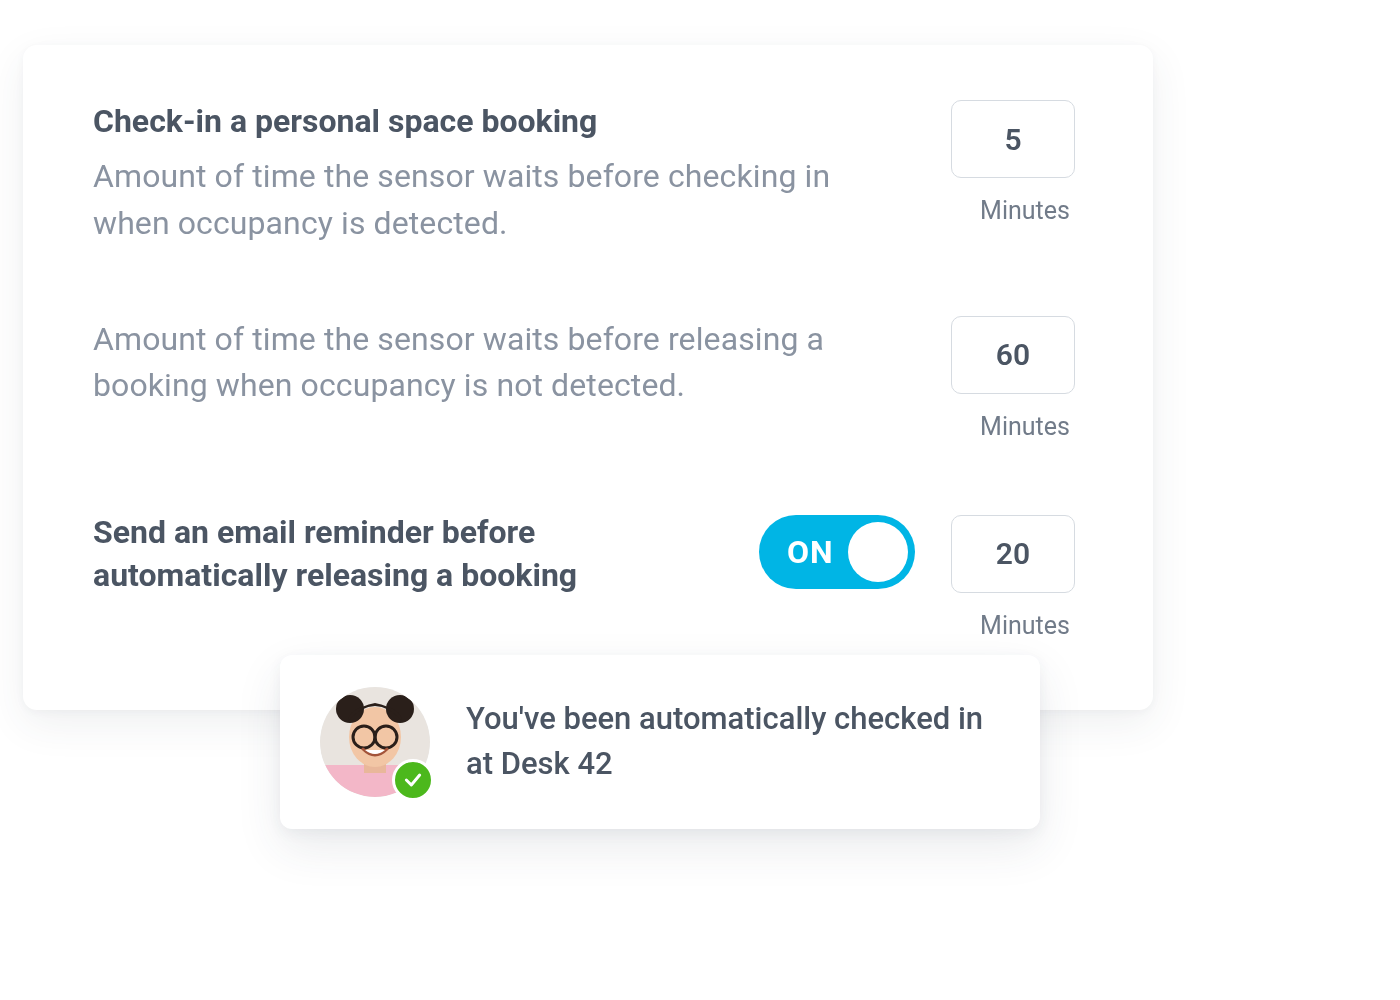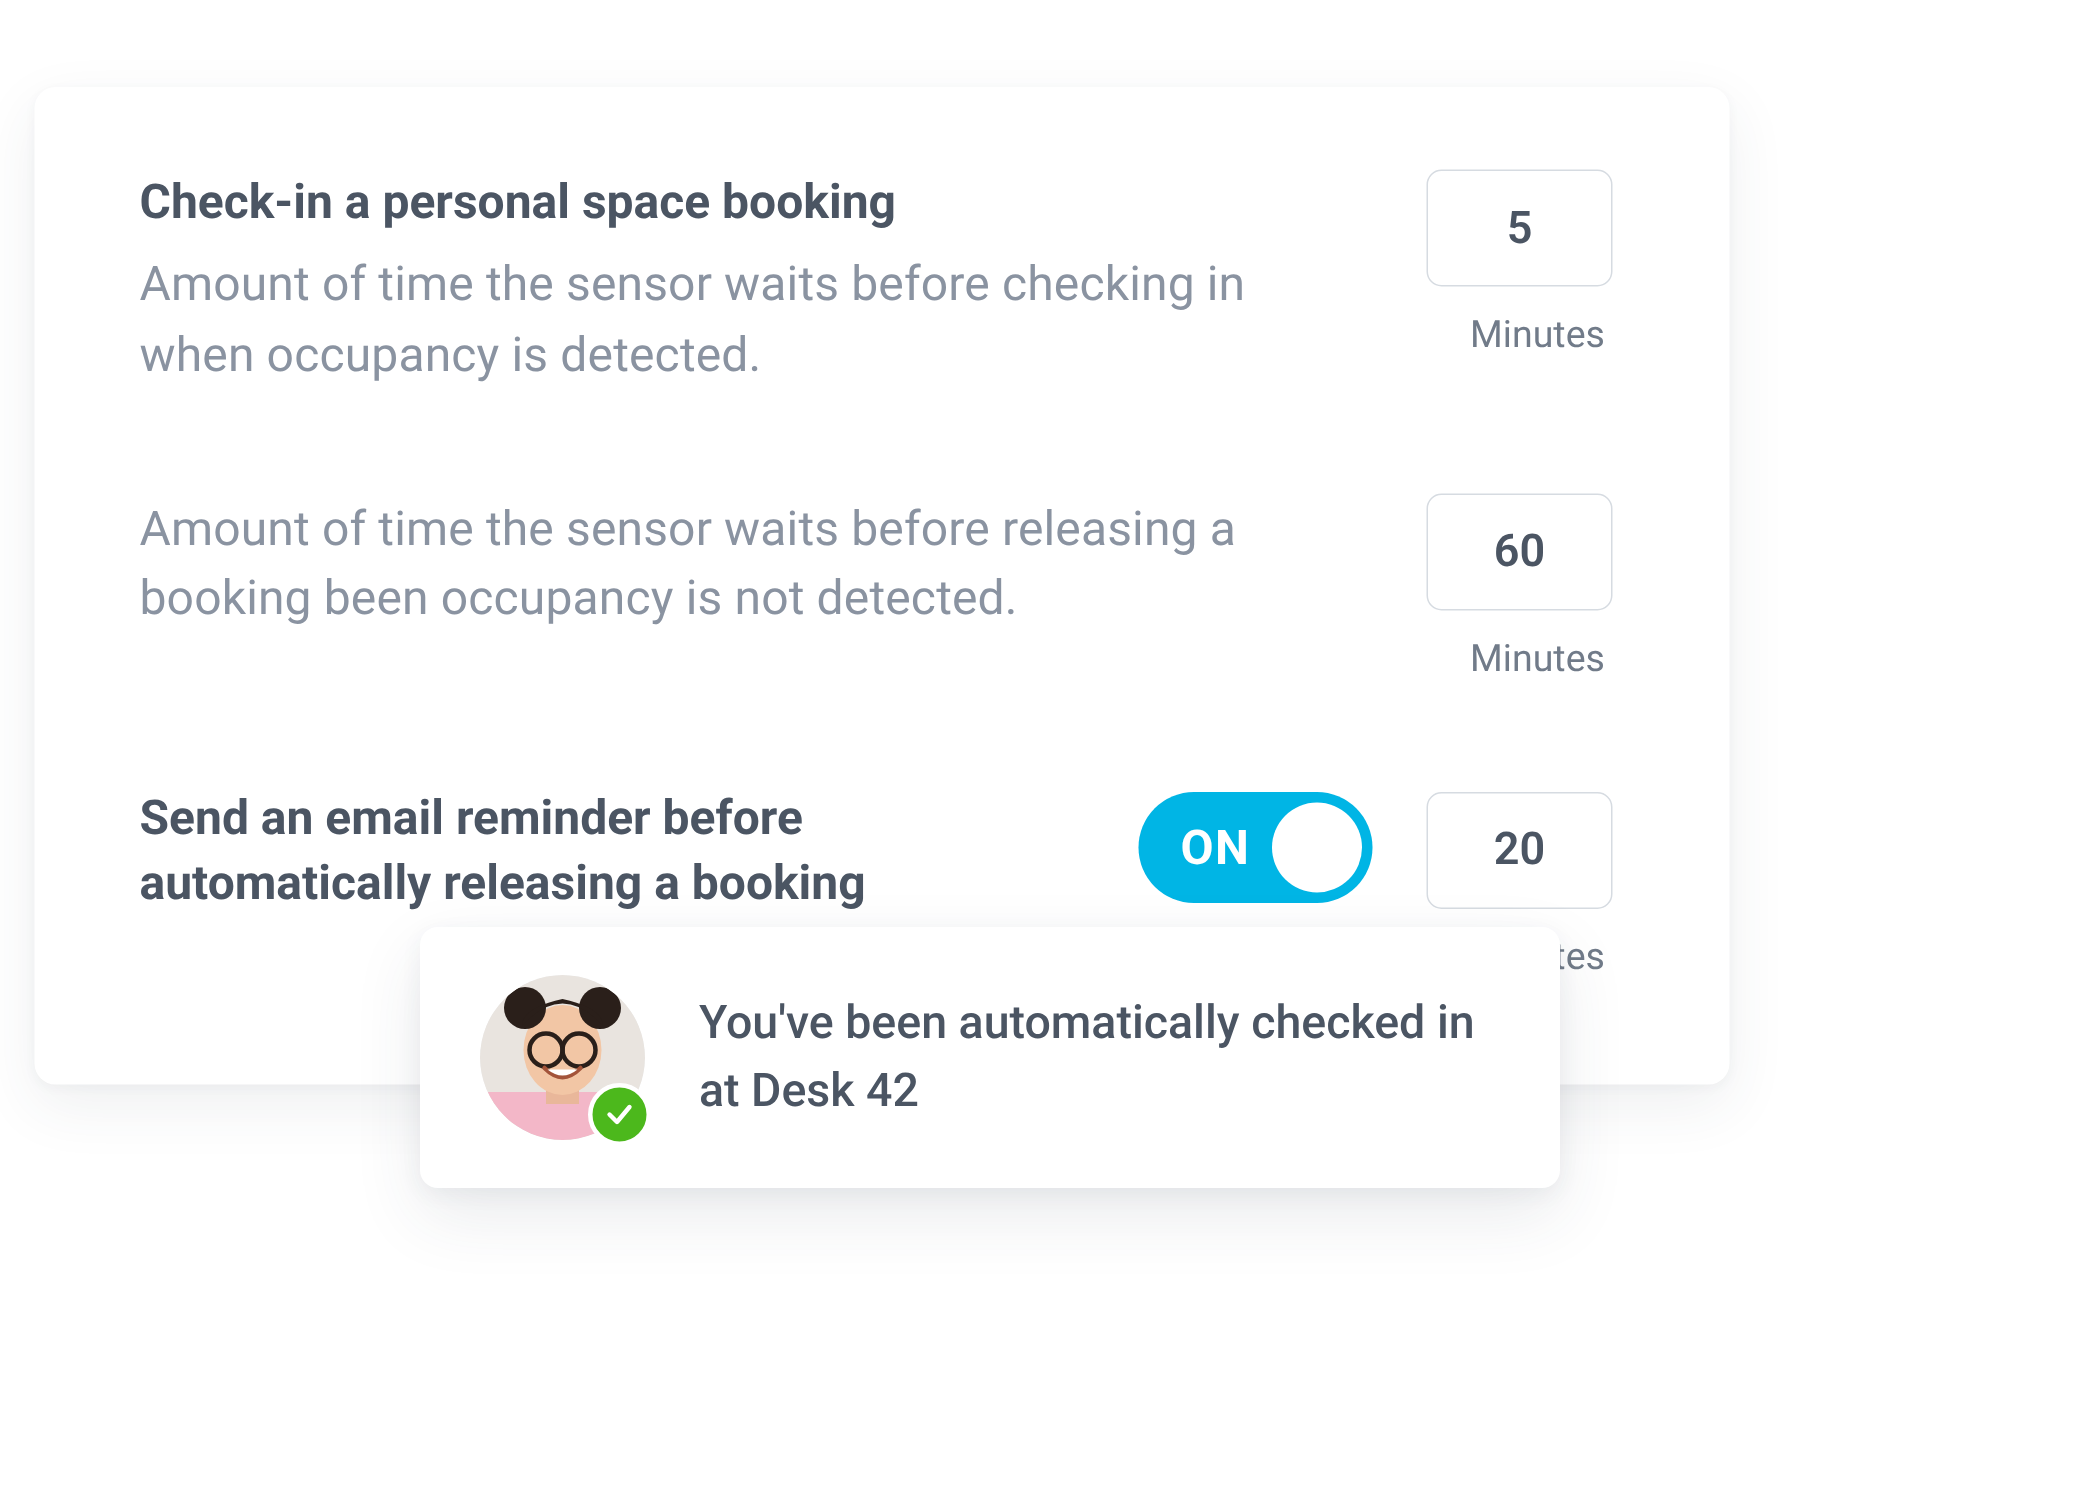--- a/index.html
+++ b/index.html
@@ -8,21 +8,21 @@
     padding: 0;
     width: 1400px;
     height: 1000px;
     background: #ffffff;
     font-family: -apple-system, BlinkMacSystemFont, "Segoe UI", Roboto, "Helvetica Neue", Arial, sans-serif;
   }
   .stage {
     position: relative;
     width: 1176px;
     height: 1000px;
-    padding-top: 58px;
+    padding-top: 45px;
   }
   .card {
     position: relative;
     width: 1130px;
     margin: 0 auto;
     background: #ffffff;
     border-radius: 14px;
     box-shadow: 0 14px 40px rgba(50,60,80,0.08), 0 2px 8px rgba(50,60,80,0.04);
     padding: 55px 70px 70px 70px;
   }
@@ -107,21 +107,21 @@
     border-radius: 50%;
     background: #ffffff;
   }
   .row3 .title { margin-bottom: 12px; }
   .row3 { align-items: flex-start; }
   .row3 .control-col, .row3 .toggle-col { margin-top: 4px; }
 
   .toast {
     position: absolute;
     left: 280px;
-    top: 618px;
+    top: 655px;
     width: 760px;
     background: #ffffff;
     border-radius: 12px;
     box-shadow: 0 18px 46px rgba(50,60,80,0.10), 0 4px 14px rgba(50,60,80,0.06);
     padding: 32px 40px;
     display: flex;
     align-items: center;
   }
   .avatar-wrap {
     position: relative;
@@ -172,21 +172,21 @@
         <p class="desc">Amount of time the sensor waits before checking in when occupancy is detected.</p>
       </div>
       <div class="control-col">
         <div class="value-box">5</div>
         <div class="unit">Minutes</div>
       </div>
     </div>
 
     <div class="row">
       <div class="row-left">
-        <p class="desc">Amount of time the sensor waits before releasing a booking been occupancy is not detected.</p>
+        <p class="desc">Amount of time the sensor waits before releasing a booking when occupancy is not detected.</p>
       </div>
       <div class="control-col">
         <div class="value-box">60</div>
         <div class="unit">Minutes</div>
       </div>
     </div>
 
     <div class="row row3">
       <div class="row-left">
         <h3 class="title">Send an email reminder before automatically releasing a booking</h3>

